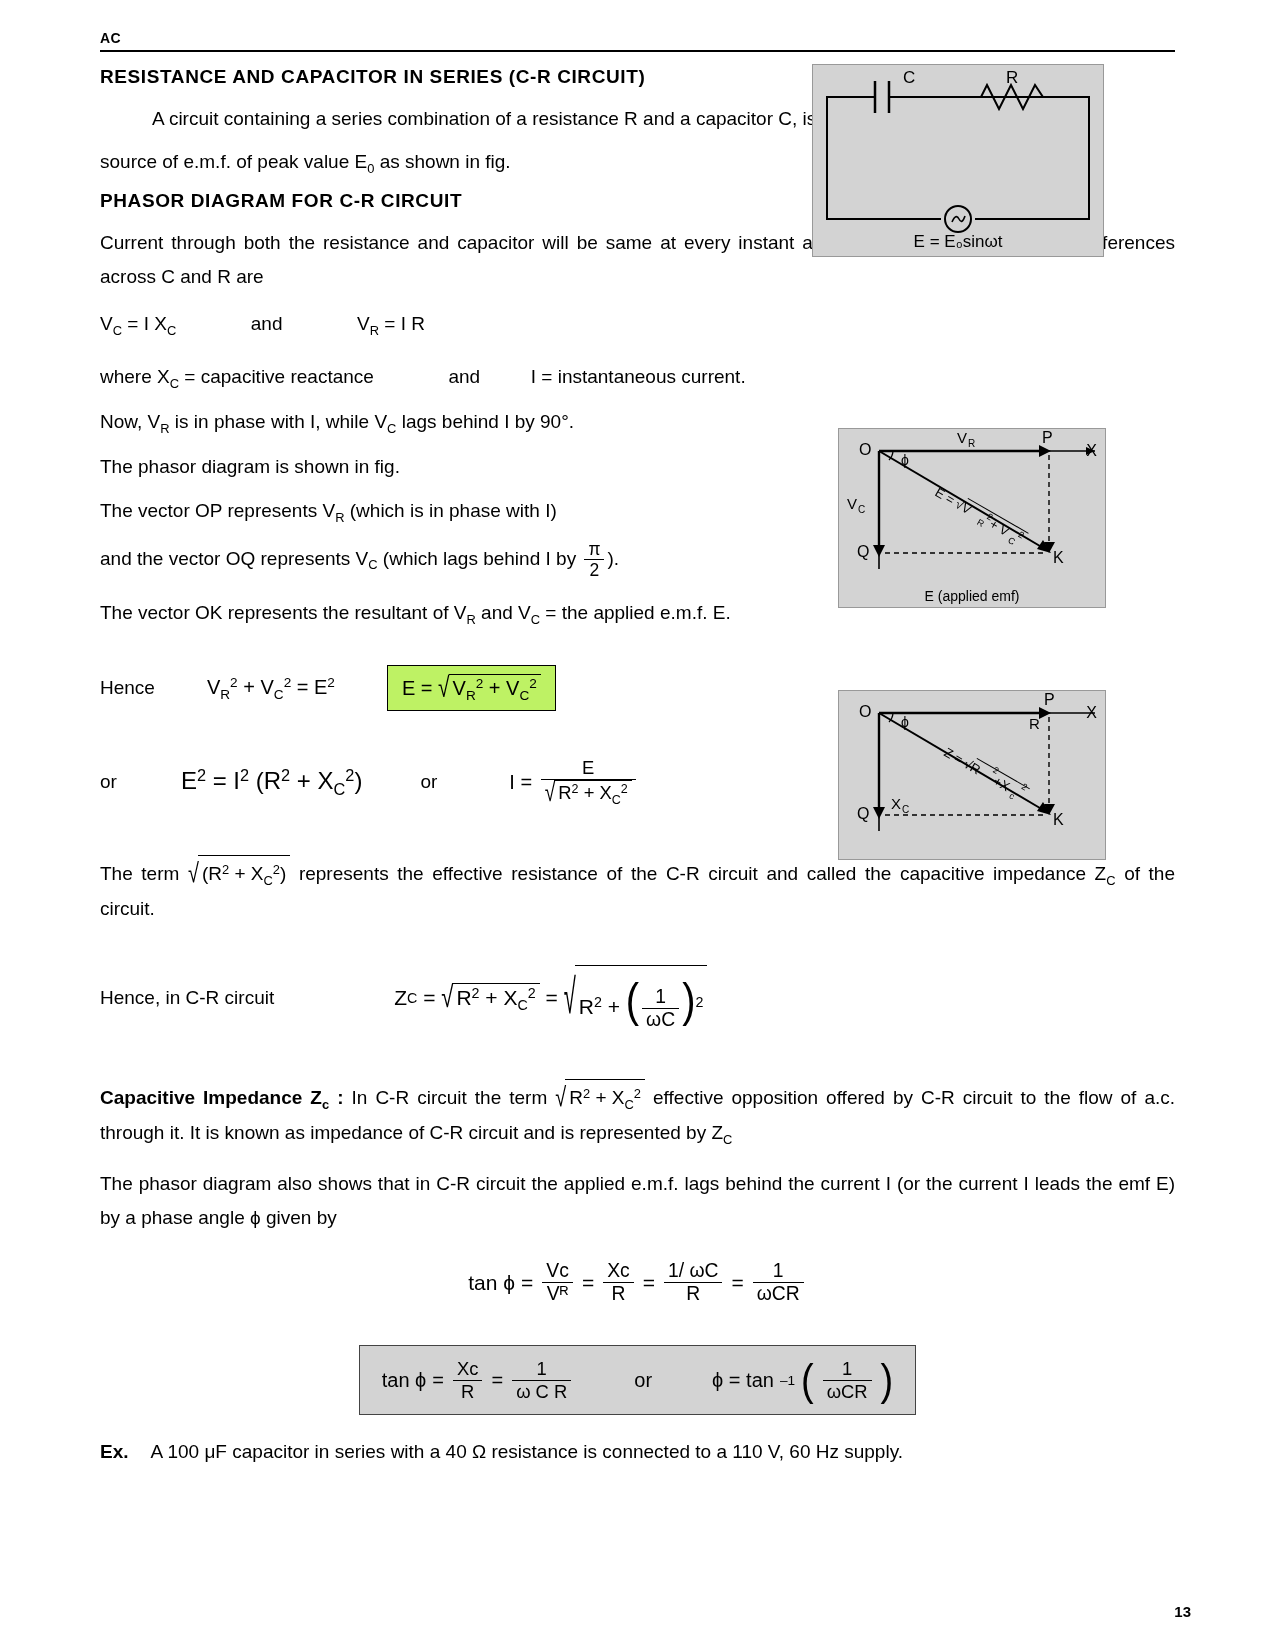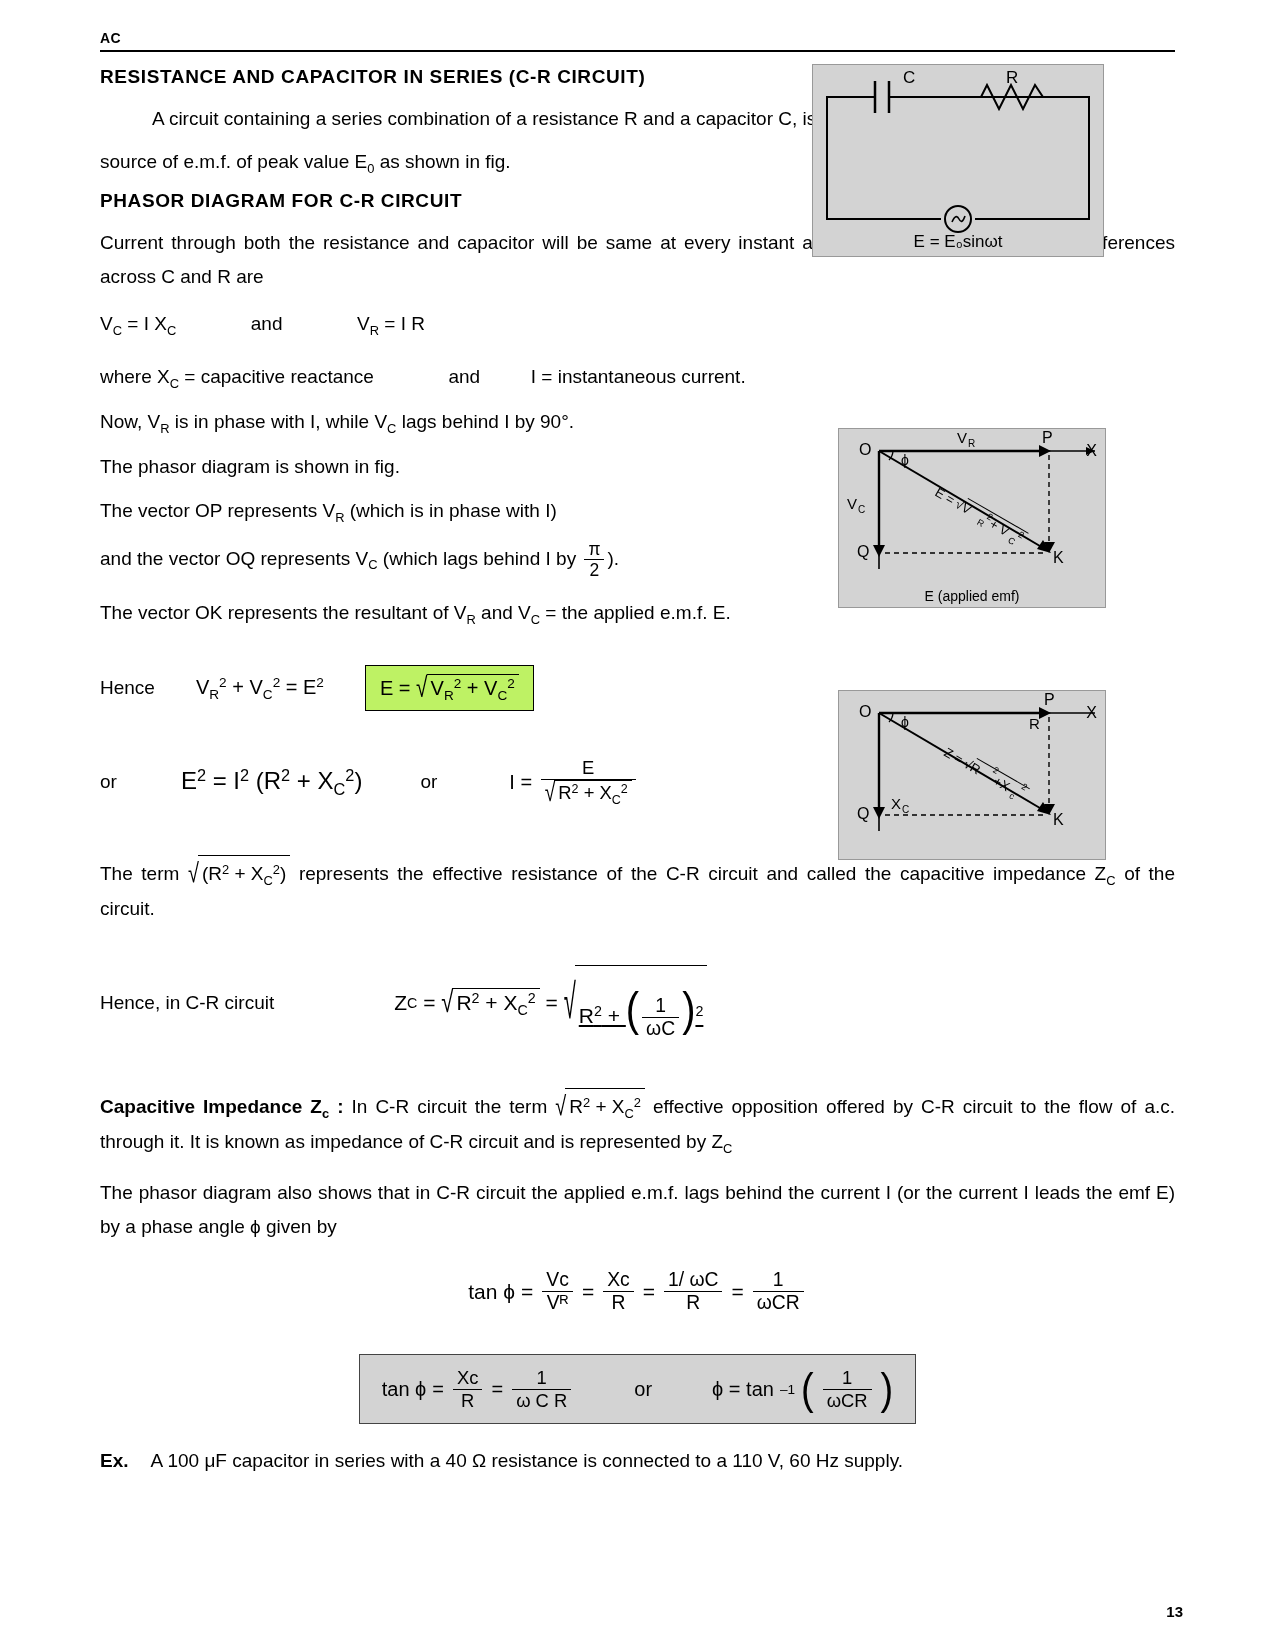--- a/index.html
+++ b/index.html
@@ -95,21 +95,21 @@
     border-top: 1.4px solid #000;
     padding: 1px 4px 0 4px;
     margin-left: -1px;
   }
   .radic { display:inline-block; transform: scaleY(1.35); font-size: 1.05em; }
   .eq-row { display: flex; align-items: center; justify-content: center; gap: 6px; font-size: 21px; }
   .paren-big { font-size: 1.9em; font-weight: 300; display:inline-block; transform: scaleY(1.15); }
 
   .ex-row { display: flex; gap: 22px; font-size: 19px; line-height: 1.6; margin-top: 8px; }
   .ex-label { font-weight: bold; }
-  .page-num { position: absolute; right: 92px; bottom: 30px; font-size: 15px; font-weight: bold; }
+  .page-num { position: absolute; right: 84px; bottom: 30px; font-size: 15px; font-weight: bold; }
   .fig-label { font-size: 15px; }
 </style>
 </head>
 <body>
 
 <div class="page">
 
   <div class="header-tag">AC</div>
   <div class="header-rule"></div>
 
@@ -156,21 +156,21 @@
   </p>
 
   <p class="body-text" style="margin-top:8px;">
     <span>and the vector OQ represents V</span><sub>C</sub><span> (which lags behind I by </span><span class="frac"><span class="num">π</span><span class="den">2</span></span><span>).</span>
   </p>
 
   <p class="body-text" style="margin-top:16px;">
     <span>The vector OK represents the resultant of V</span><sub>R</sub><span> and V</span><sub>C</sub><span> = the applied e.m.f. E.</span>
   </p>
 
-  <div style="display:flex; align-items:center; gap:41px; margin-top:34px;">
+  <div style="display:flex; align-items:center; gap:52px; margin-top:34px;">
     <span style="font-size:19px;">Hence</span>
     <span style="font-size:20px;">
       V<sub>R</sub><sup>2</sup> + V<sub>C</sub><sup>2</sup> = E<sup>2</sup>
     </span>
     <span class="boxed">
       E =&nbsp;<span class="radic">√</span><span class="sqrt">V<sub>R</sub><sup>2</sup> + V<sub>C</sub><sup>2</sup></span>
     </span>
   </div>
 
   <div style="display:flex; align-items:center; gap:36px; margin-top:46px;">
@@ -191,21 +191,21 @@
   <p class="body-text" style="margin-top:48px;">
     <span>The term</span>
     <span><span class="radic">√</span><span class="sqrt">(R<sup>2</sup> + X<sub>C</sub><sup>2</sup>)</span></span>
     <span>represents the effective resistance of the C-R circuit and called the capacitive impedance Z</span><sub>C</sub><span> of the circuit.</span>
   </p>
 
   <div style="display:flex; align-items:center; gap:120px; margin-top:40px;">
     <span style="font-size:19px;">Hence, in C-R circuit</span>
     <span style="font-size:21px; display:flex; align-items:center;">
       Z<sub>C</sub>&nbsp;=&nbsp;<span class="radic">√</span><span class="sqrt">R<sup>2</sup> + X<sub>C</sub><sup>2</sup></span>
-      &nbsp;=&nbsp;<span class="radic" style="transform:scaleY(2.2);">√</span><span class="sqrt" style="padding-top:21px;text-decoration:underline;">R<sup>2</sup> +
+      &nbsp;=&nbsp;<span class="radic" style="transform:scaleY(2.2);">√</span><span class="sqrt" style="padding-top:12px;">R<sup>2</sup> +
         <span class="paren-big">(</span><span class="frac"><span class="num">1</span><span class="den">ωC</span></span><span class="paren-big">)</span><sup>2</sup>
       </span>
     </span>
   </div>
 
   <p class="body-text" style="margin-top:48px;">
     <b><span>Capacitive Impedance Z</span><sub>c</sub><span> :</span></b><span> In C-R circuit the term</span>
     <span><span class="radic">√</span><span class="sqrt">R<sup>2</sup> + X<sub>C</sub><sup>2</sup></span></span>
     <span>effective opposition offered by C-R circuit to the flow of a.c. through it. It is known as impedance of C-R circuit and is represented by Z</span><sub>C</sub>
   </p>

